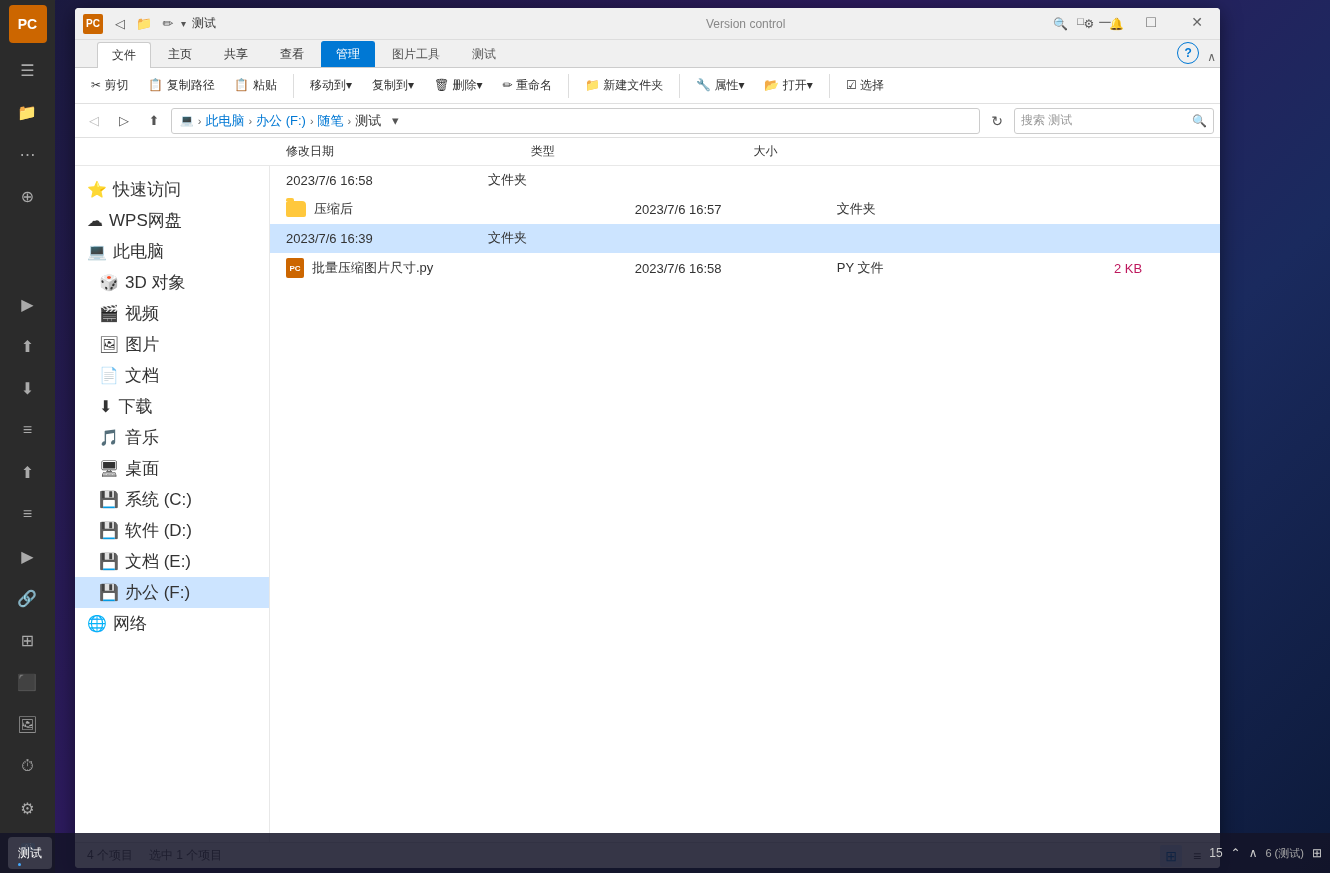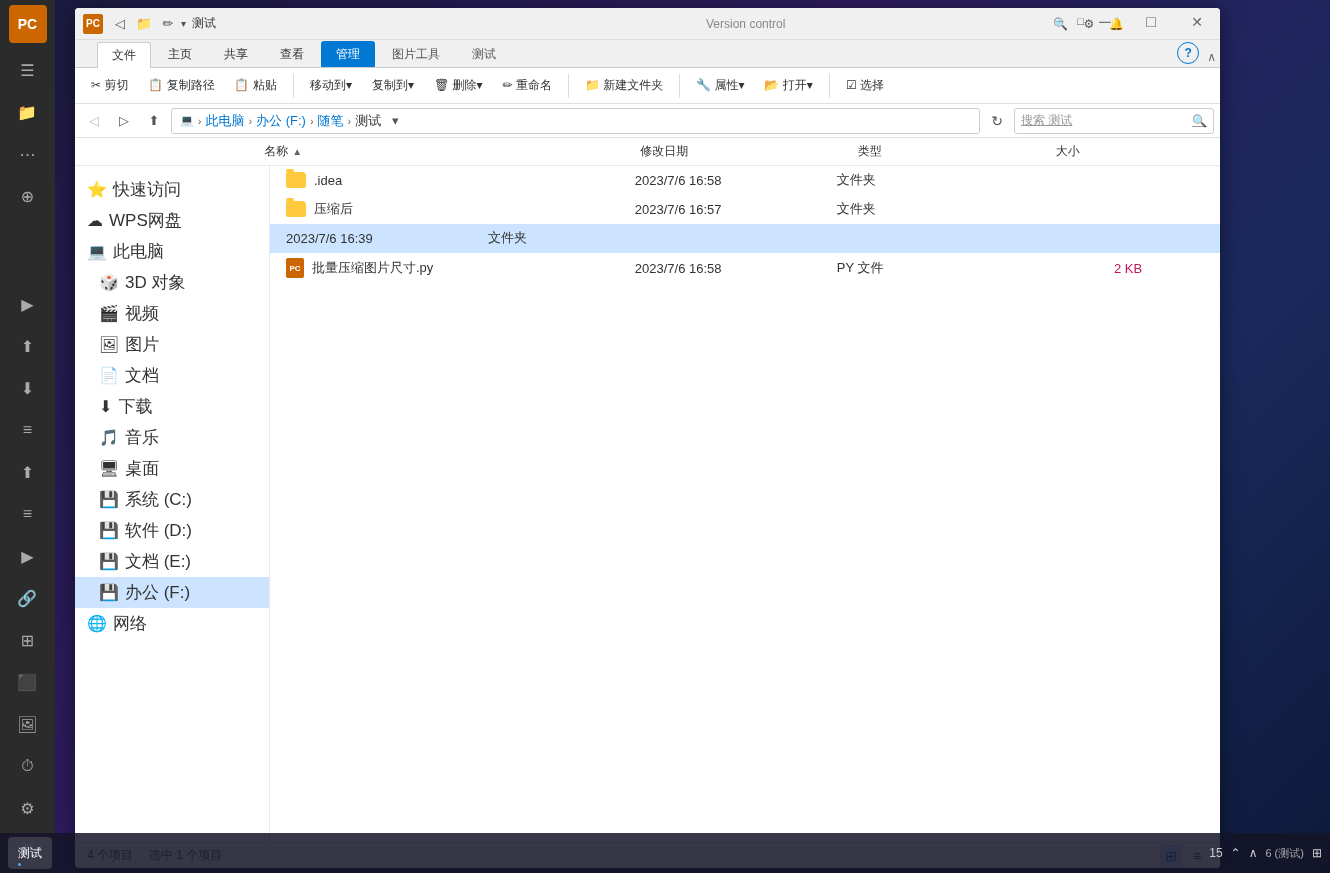--- a/index.html
+++ b/index.html
@@ -300,21 +300,20 @@
     .search-box {
       width: 200px;
       height: 26px;
       border: 1px solid #ccc;
       border-radius: 3px;
       display: flex;
       align-items: center;
       padding: 0 6px;
       color: #999;
       font-size: 12px;
-      text-decoration: underline;
     }
 
     
     .col-headers {
       height: 28px;
       background: white;
       border-bottom: 1px solid #e8e8e8;
       display: flex;
       align-items: center;
       padding: 0 16px;
@@ -614,24 +613,20 @@
     </div>
     <div class="refresh-btn">↻</div>
     <div class="search-box">
       <span style="color:#999;font-size:12px;">搜索 测试</span>
       <span style="margin-left:auto;">🔍</span>
     </div>
   </div>
 
   <div class="col-headers">
     <div style="width:195px;"></div>
-    <div class="col-name">
-      <span>名称</span>
-      <span class="col-sort-arrow">▲</span>
-    </div>
     <div class="col-date">修改日期</div>
     <div class="col-type">类型</div>
     <div class="col-size">大小</div>
   </div>
 
   <div class="content-area">
 
     <div class="nav-pane">
       <div class="nav-item">
         <span class="nav-icon">⭐</span>
@@ -691,24 +686,20 @@
       </div>
       <div class="nav-item">
         <span class="nav-icon">🌐</span>
         <span class="nav-label">网络</span>
       </div>
     </div>
 
     <div class="file-list">
 
       <div class="file-item">
-        <div class="file-col-name">
-          <div class="folder-icon"></div>
-          <span>.idea</span>
-        </div>
         <div class="file-col-date">2023/7/6 16:58</div>
         <div class="file-col-type">文件夹</div>
         <div class="file-col-size"></div>
       </div>
 
       <div class="file-item">
         <div class="file-col-name">
           <div class="folder-icon"></div>
           <span>压缩后</span>
         </div>

